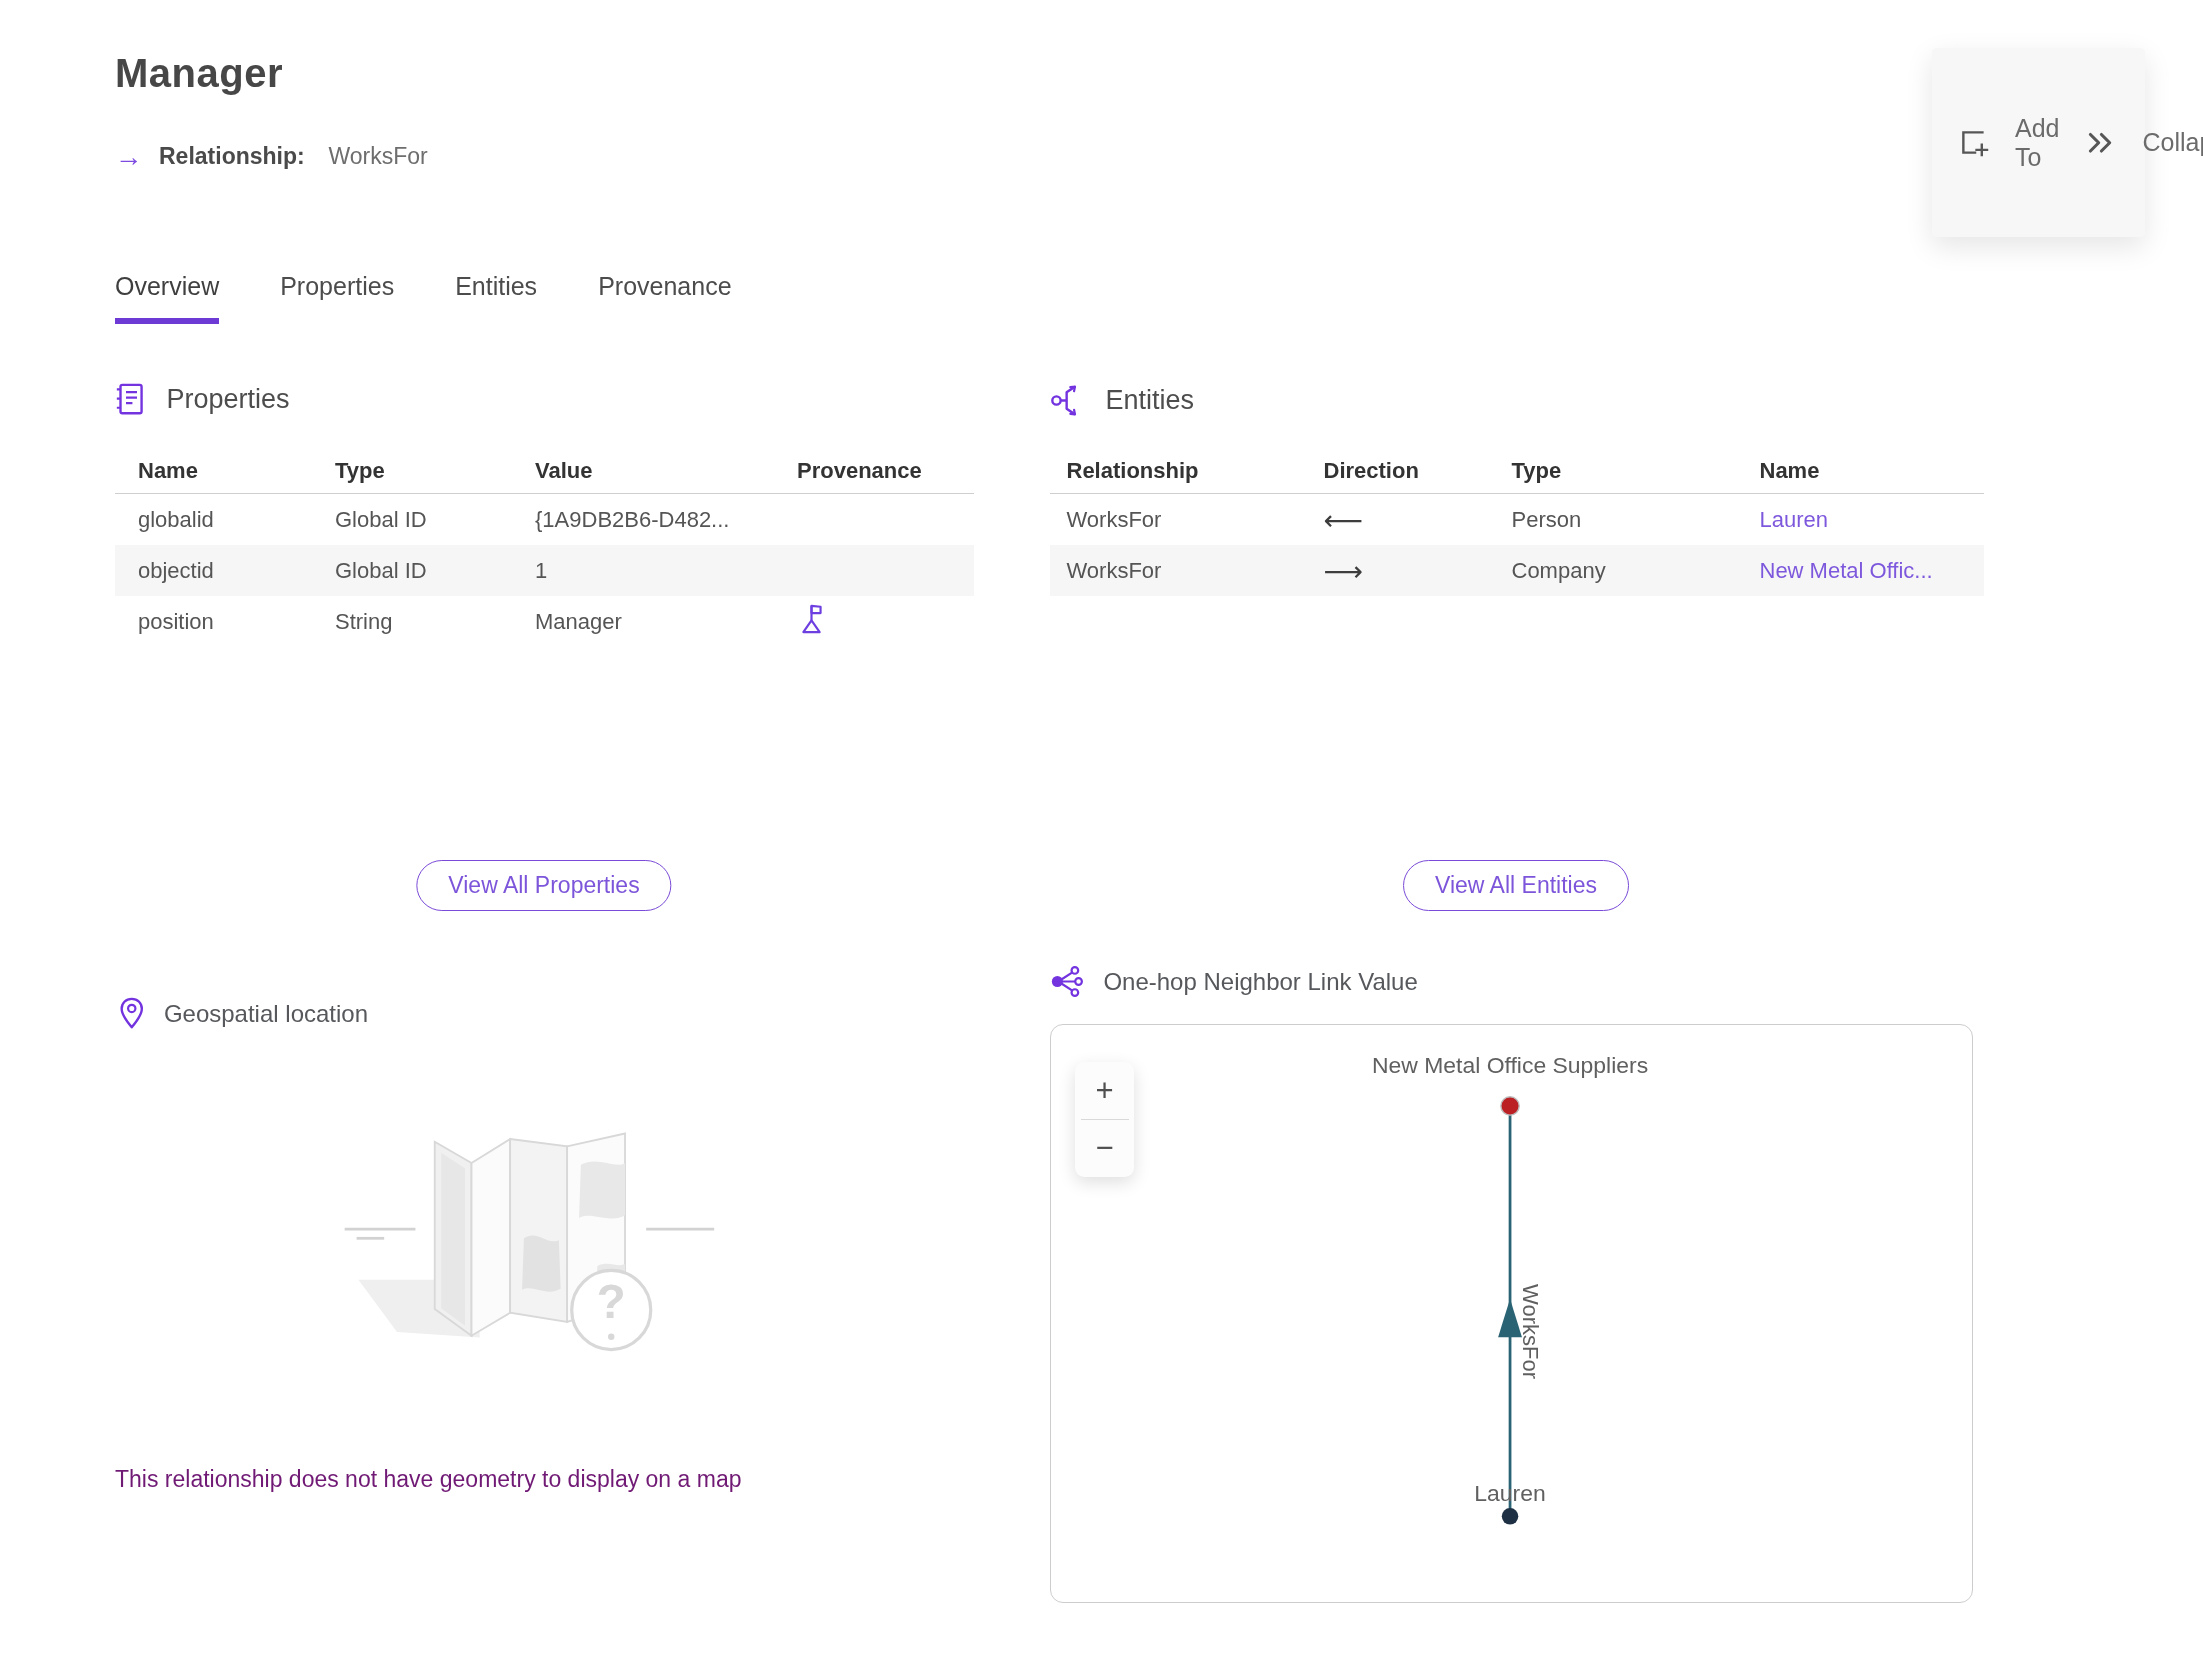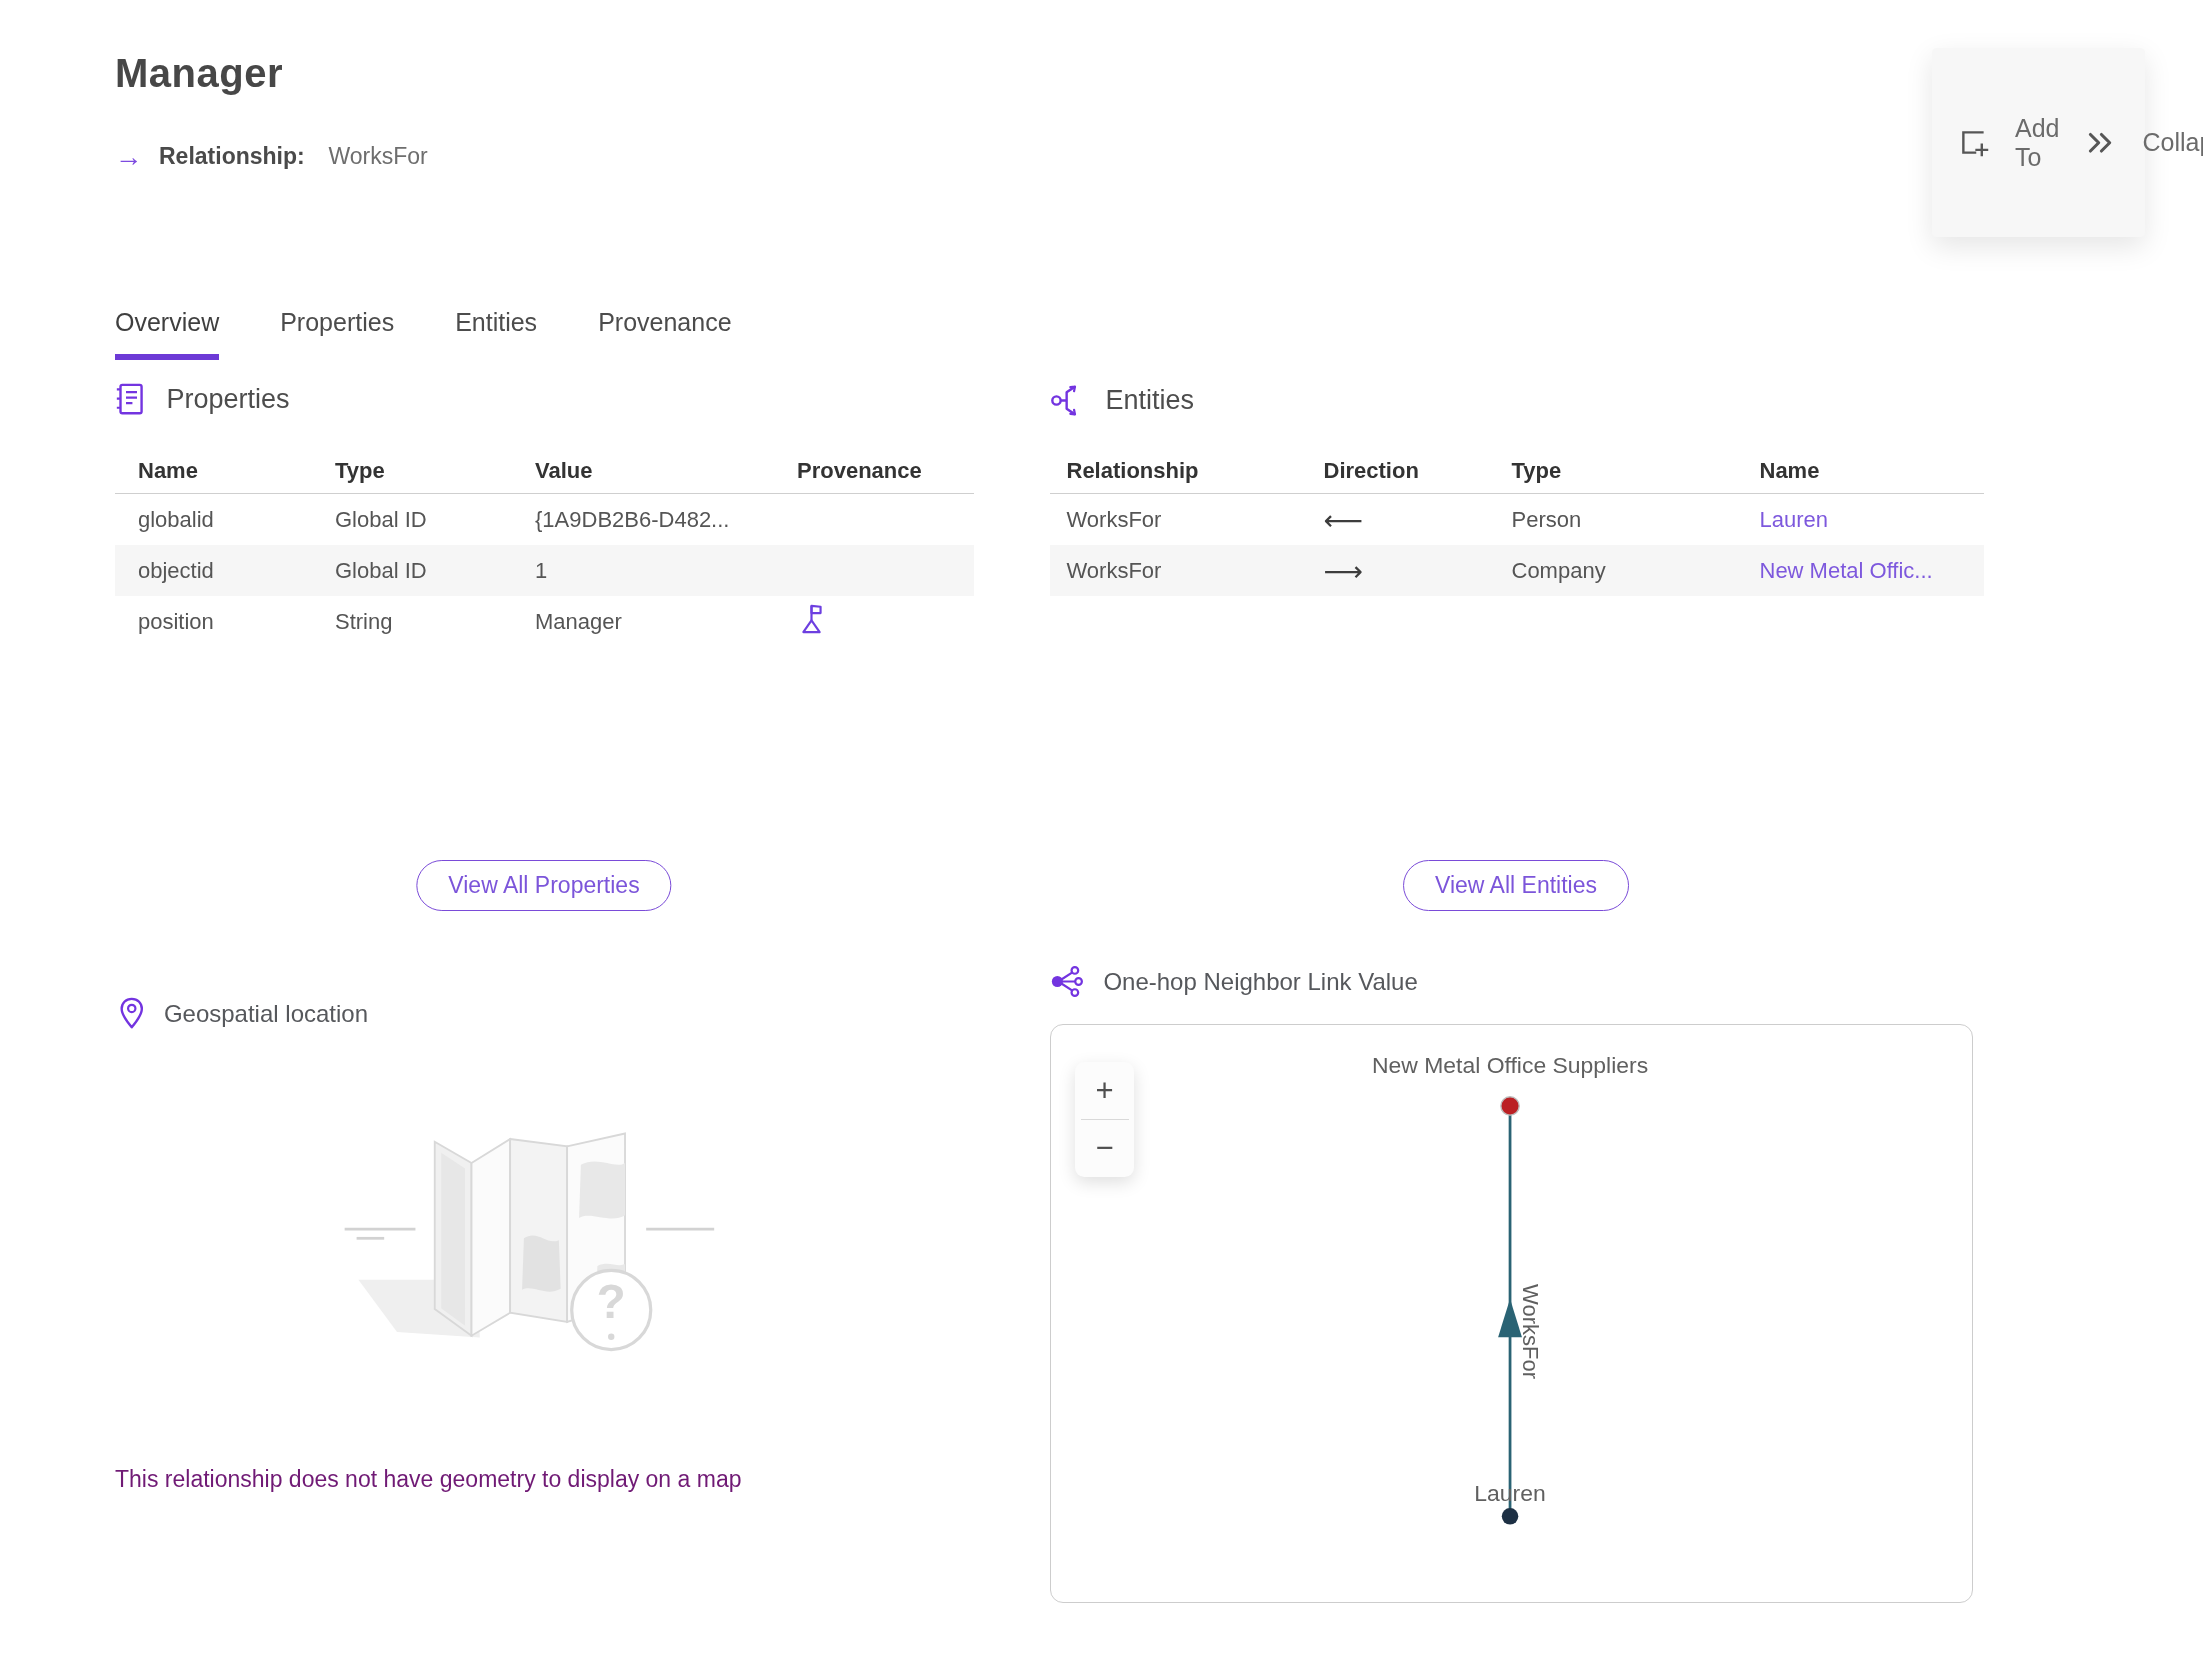--- a/index.html
+++ b/index.html
@@ -13,21 +13,21 @@
   .subtitle b{color:#4a4a4a;font-weight:700;}
   .subtitle span.val{color:#6e6e6e;margin-left:7.3px;}
 
   
   .action-panel{position:absolute;left:1932px;top:48px;width:213px;height:189px;background:#f7f7f7;
                 border-radius:4.6px;box-shadow:0 9.2px 27.5px rgba(0,0,0,.10);display:flex;flex-direction:row;justify-content:space-around;padding:7.3px 0;box-sizing:border-box;}
   .action-item{display:flex;align-items:center;gap:24px;padding-left:24px;font-size:25px;color:#6b6b6b;cursor:pointer;}
   .action-item svg{flex:0 0 auto;}
 
   
-  .tabs{position:absolute;left:115px;top:272px;display:flex;gap:61px;font-size:25px;color:#4c4c4c;margin-top:36px;}
+  .tabs{position:absolute;left:115px;top:272px;display:flex;gap:61px;font-size:25px;color:#4c4c4c;}
   .tab{padding-bottom:16.5px;cursor:pointer;}
   .tab.active{border-bottom:6.4px solid #6d3ad6;color:#3f3f3f;}
 
   
   .section-head{position:absolute;display:flex;align-items:center;gap:18.4px;font-size:27px;color:#4d4d4d;}
   .section-head.small{font-size:24px;color:#56585c;}
 
   
   .tbl{position:absolute;top:448px;font-size:22px;color:#555555;}
   .tbl .hrow{display:grid;align-items:center;height:46px;font-weight:700;color:#333333;border-bottom:1.8px solid #cfcfcf;}

